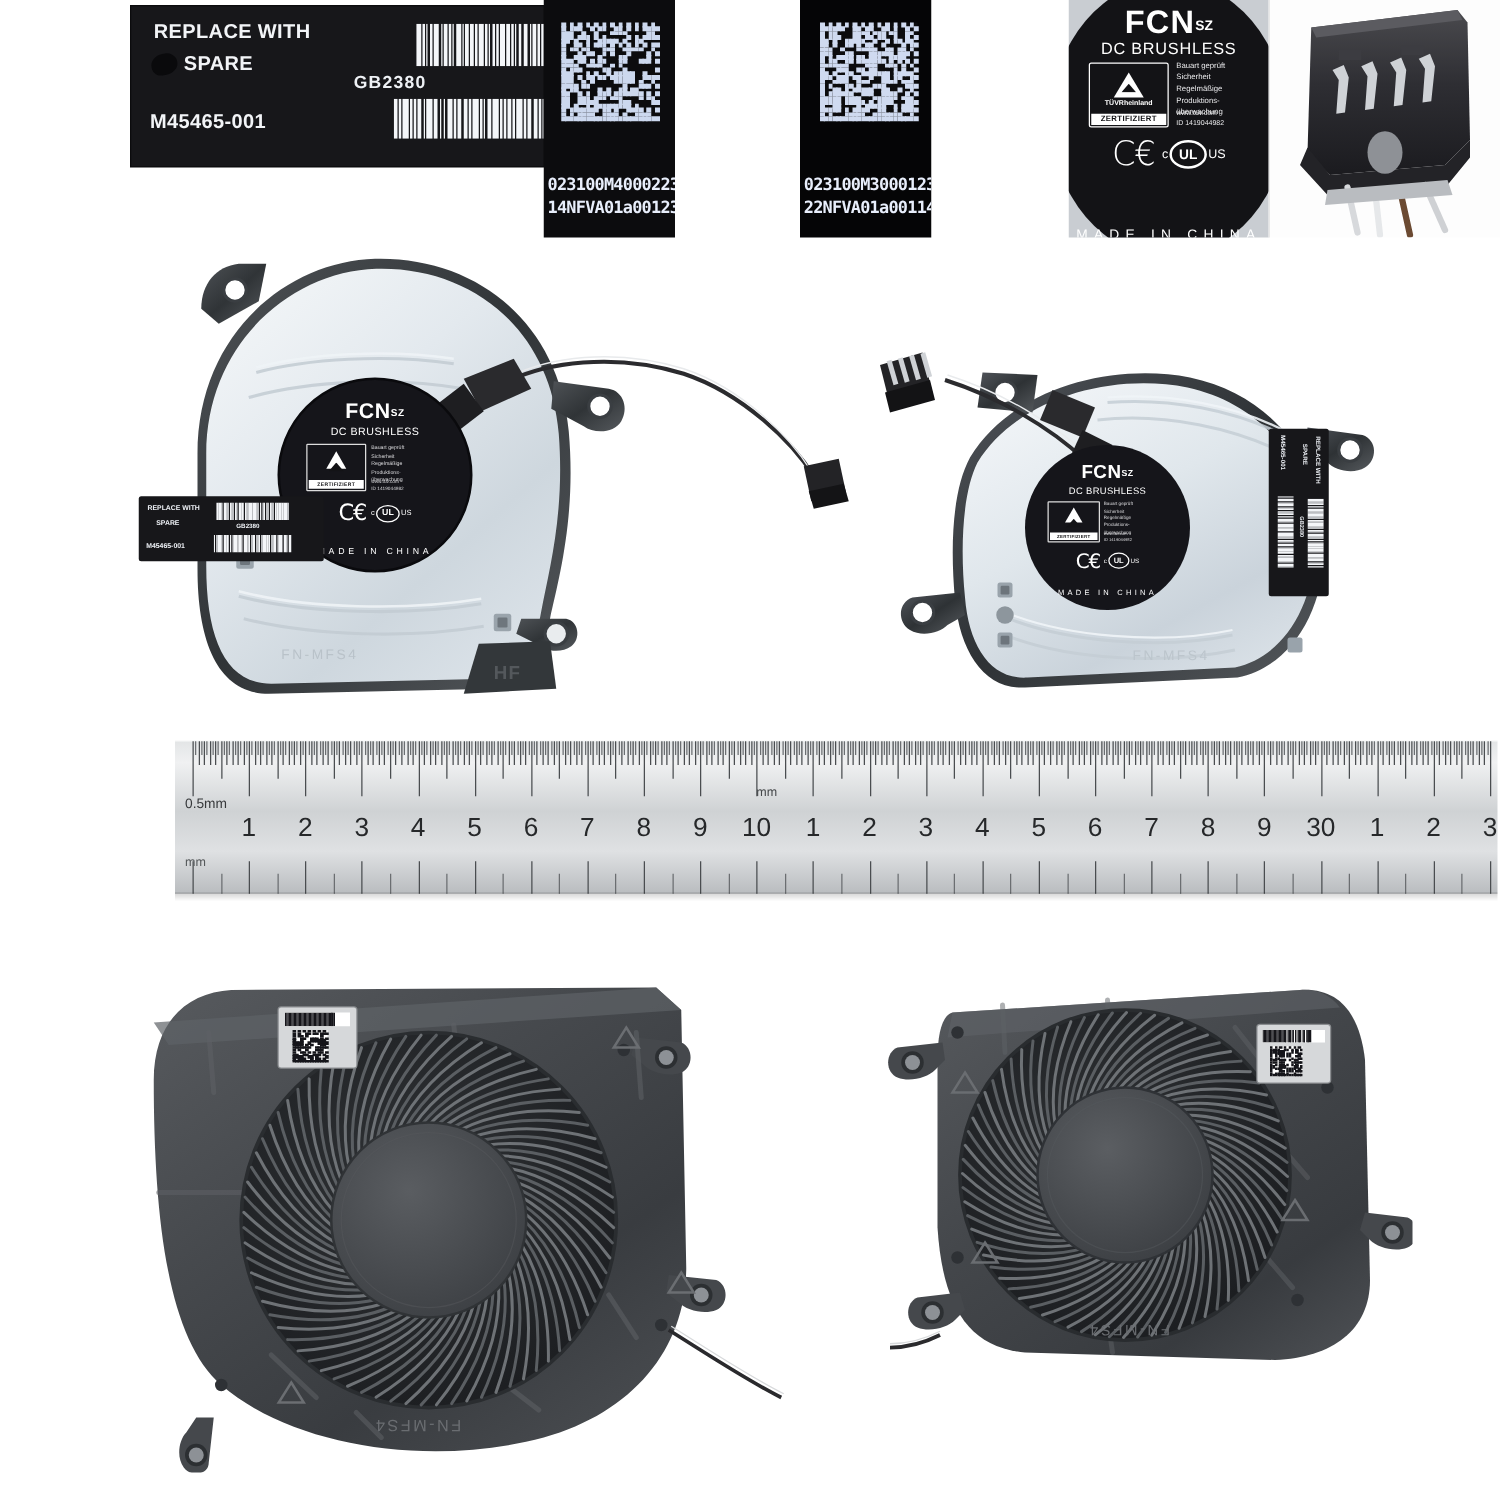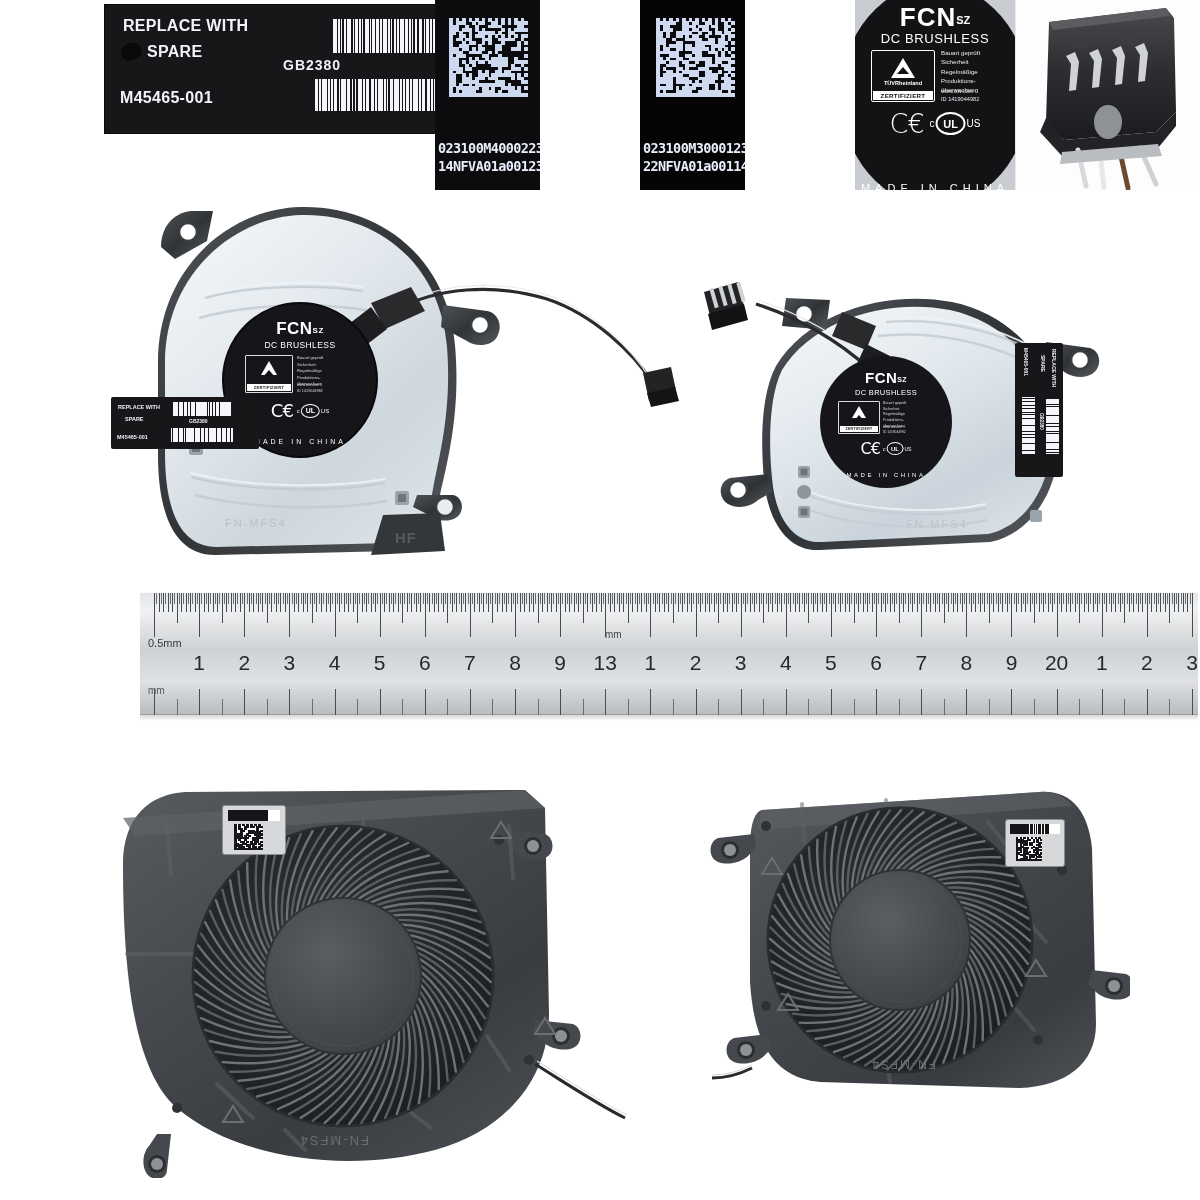--- a/index.html
+++ b/index.html
@@ -2052,31 +2052,31 @@
         <div class="tk" style="left:1052.00px;top:96px;height:26px;background:#4a4d50"></div>
         <div class="num" style="left:59.13px;top:58px">1</div>
         <div class="num" style="left:104.26px;top:58px">2</div>
         <div class="num" style="left:149.39px;top:58px">3</div>
         <div class="num" style="left:194.52px;top:58px">4</div>
         <div class="num" style="left:239.65px;top:58px">5</div>
         <div class="num" style="left:284.78px;top:58px">6</div>
         <div class="num" style="left:329.91px;top:58px">7</div>
         <div class="num" style="left:375.04px;top:58px">8</div>
         <div class="num" style="left:420.17px;top:58px">9</div>
-        <div class="num" style="left:465.30px;top:58px">13</div>
+        <div class="num" style="left:465.30px;top:58px">10</div>
         <div class="num" style="left:510.43px;top:58px">1</div>
         <div class="num" style="left:555.57px;top:58px">2</div>
         <div class="num" style="left:600.70px;top:58px">3</div>
         <div class="num" style="left:645.83px;top:58px">4</div>
         <div class="num" style="left:690.96px;top:58px">5</div>
         <div class="num" style="left:736.09px;top:58px">6</div>
         <div class="num" style="left:781.22px;top:58px">7</div>
         <div class="num" style="left:826.35px;top:58px">8</div>
         <div class="num" style="left:871.48px;top:58px">9</div>
-        <div class="num" style="left:916.61px;top:58px">20</div>
+        <div class="num" style="left:916.61px;top:58px">30</div>
         <div class="num" style="left:961.74px;top:58px">1</div>
         <div class="num" style="left:1006.87px;top:58px">2</div>
         <div class="num" style="left:1052.00px;top:58px">3</div>
       </div>
     <div class="mmlbl" id="mm-fine" style="left:8px;top:44px;">0.5mm</div>
     <div class="mmlbl" id="mm-main" style="left:465px;top:36px;font-size:10px;color:#45484a;">mm</div>
     <div class="mmlbl" style="left:8px;top:92px;font-size:10px;color:#55585a;">mm</div>
   </div>
   <div class="ruler-shadow"></div>
 

